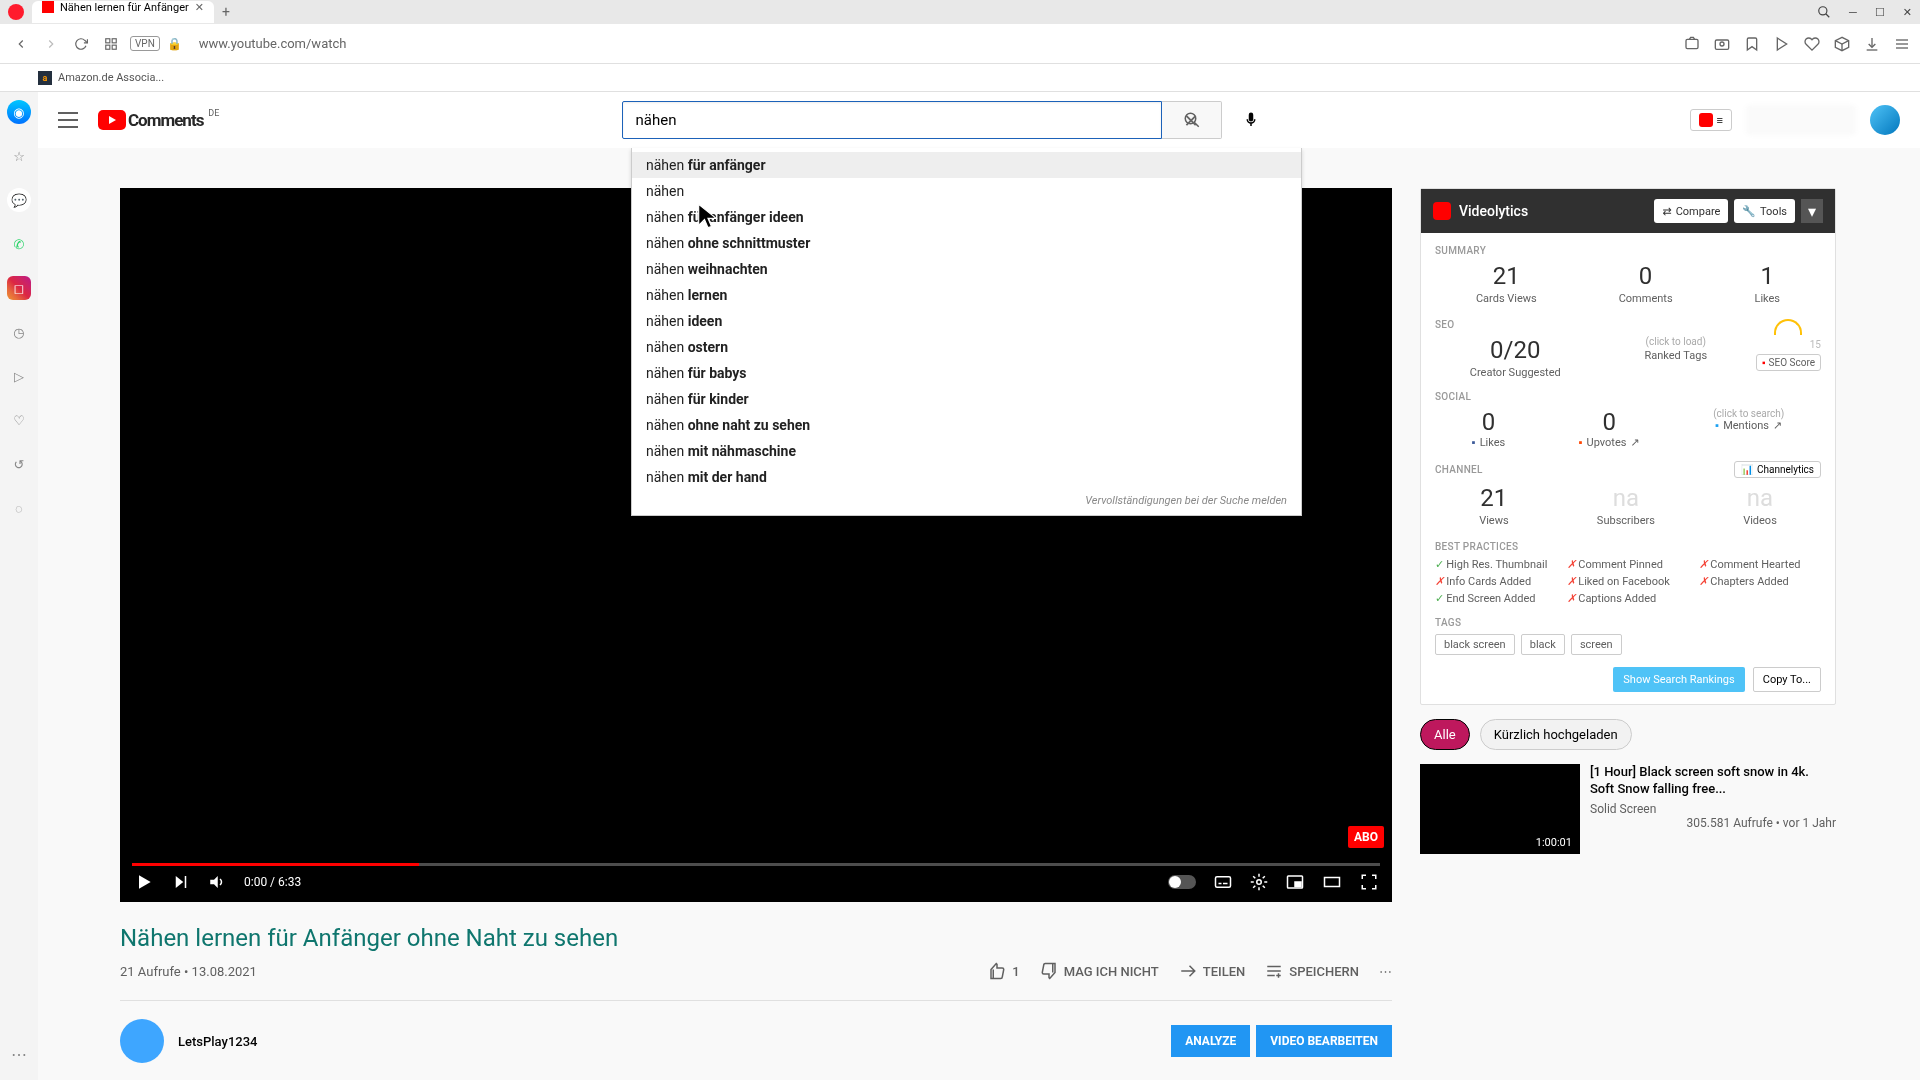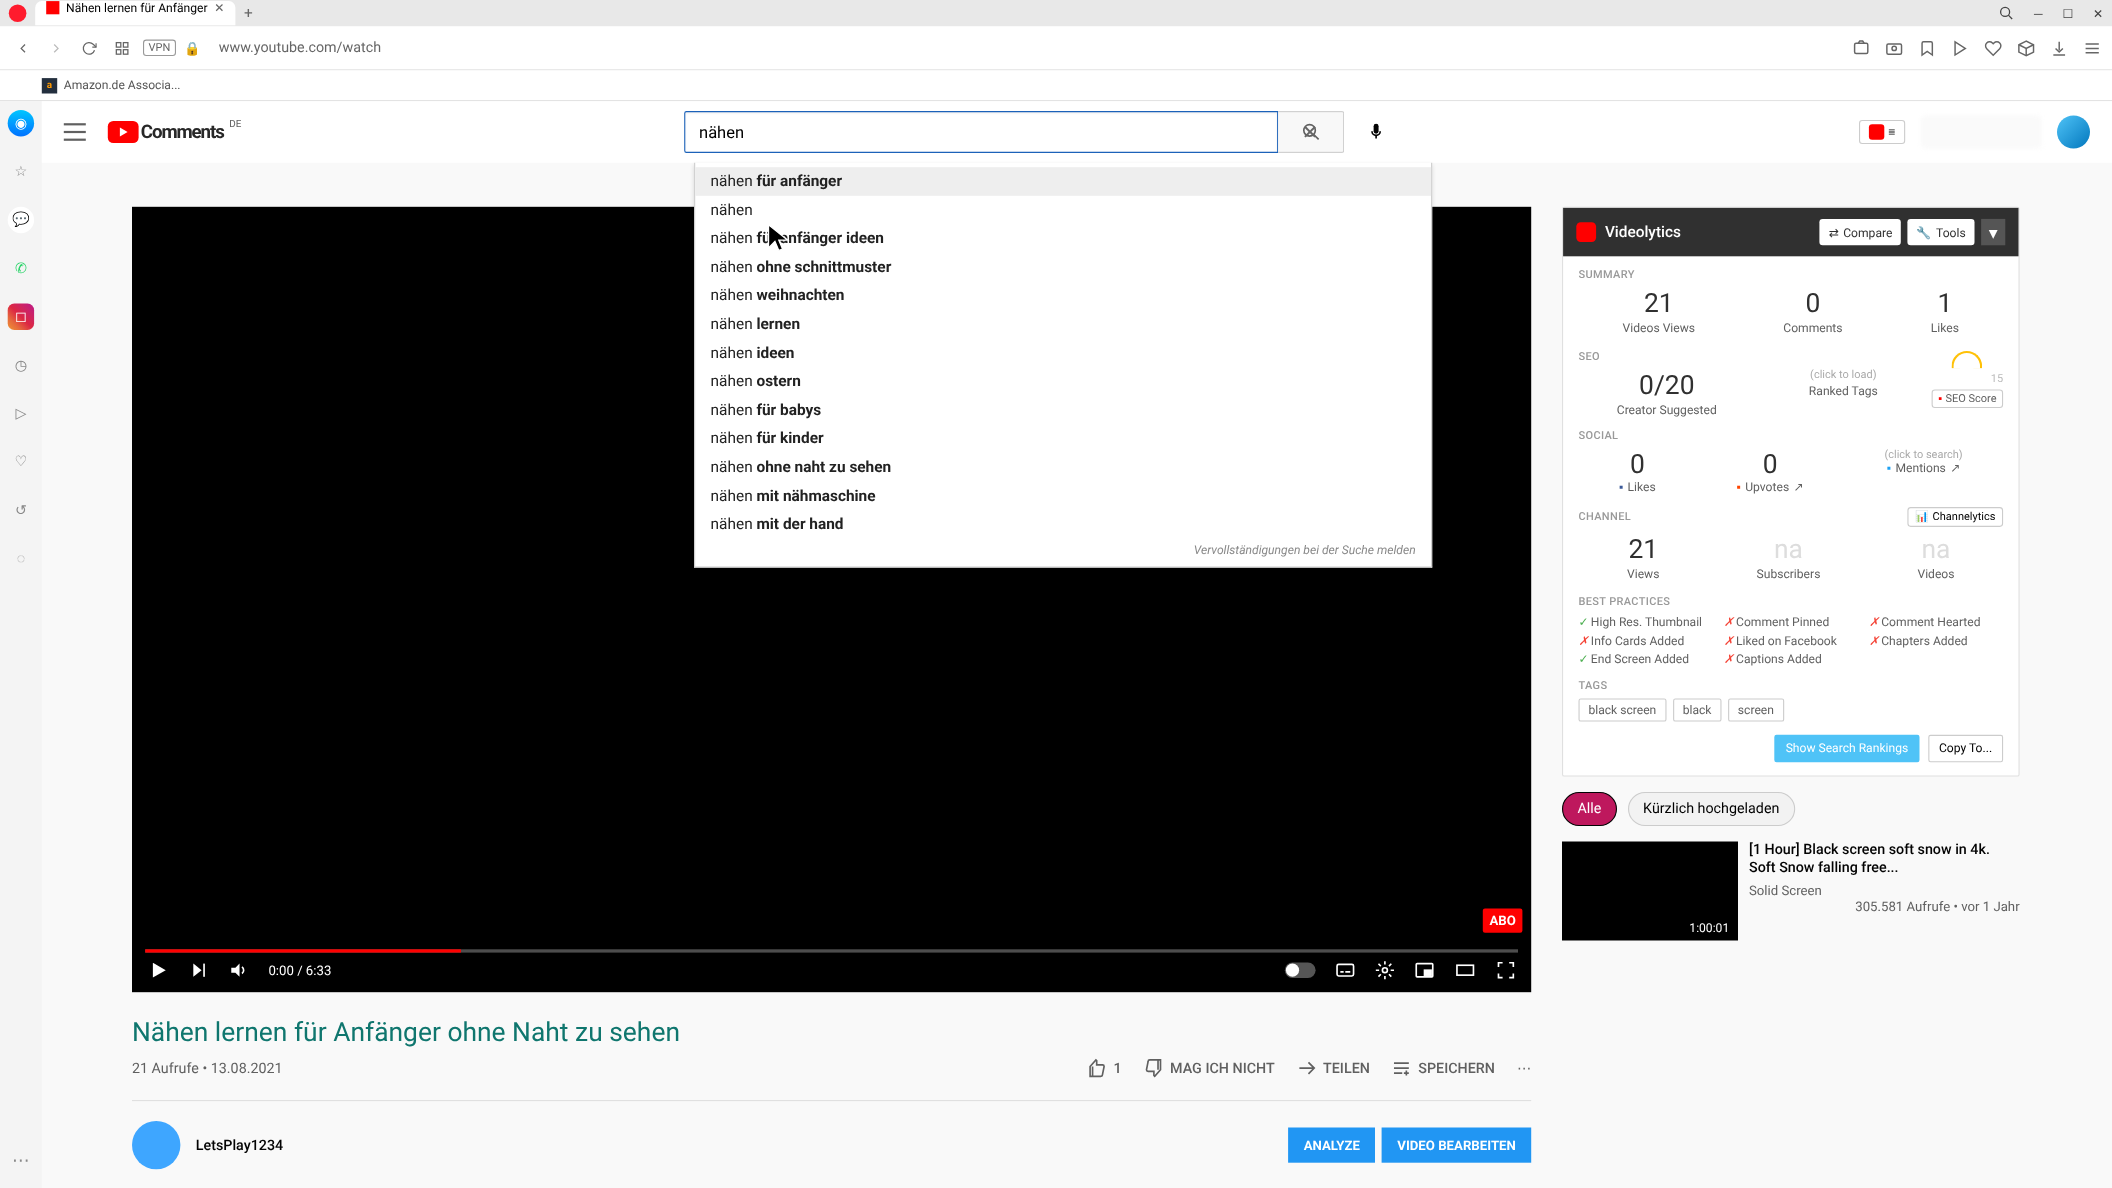--- a/index.html
+++ b/index.html
@@ -445,21 +445,21 @@
           <div class="vl-header-btn">⇄ <span>Compare</span></div>
           <div class="vl-header-btn">🔧 <span>Tools</span></div>
           <div class="vl-dropdown">▾</div>
         </div>
       </div>
       <div class="vl-body">
         <div class="vl-section-label">SUMMARY</div>
         <div class="vl-row3" id="vl-summary">
             <div class="vl-stat">
               <div class="vl-stat-val">21</div>
-              <div class="vl-stat-lbl">Videos Views</div>
+              <div class="vl-stat-lbl">Cards Views</div>
             </div>
             <div class="vl-stat">
               <div class="vl-stat-val">0</div>
               <div class="vl-stat-lbl">Comments</div>
             </div>
             <div class="vl-stat">
               <div class="vl-stat-val">1</div>
               <div class="vl-stat-lbl">Likes</div>
             </div>
           </div>

